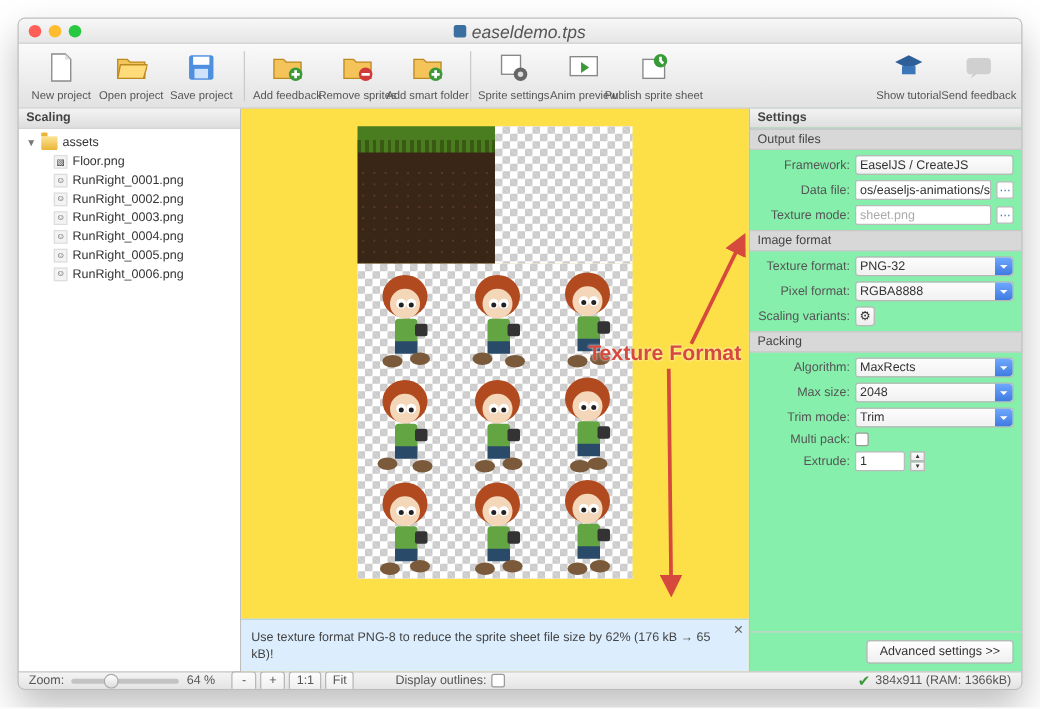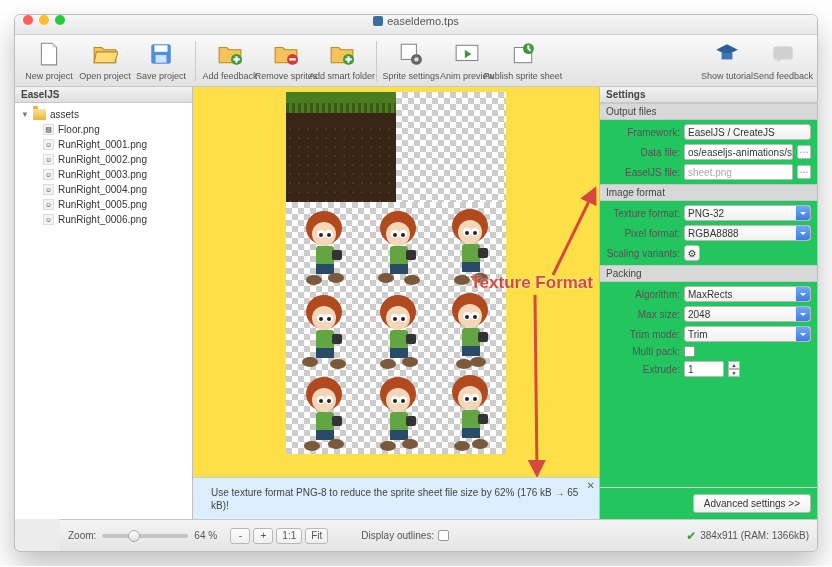--- a/index.html
+++ b/index.html
@@ -1,19 +1,19 @@
 <!DOCTYPE html>
 <html><head>
 <meta charset="utf-8">
 <style>
   * { box-sizing: border-box; margin: 0; padding: 0; font-family: -apple-system, "Helvetica Neue", Arial, sans-serif; }
   body { background: #fff; }
   .shadow-wrap { padding: 14px; }
   .window { width: 804px; height: 538px; border: 1px solid #bdbdbd; border-radius: 6px; box-shadow: 0 14px 30px rgba(0,0,0,0.25); background: #ececec; display: flex; flex-direction: column; overflow: hidden; }
-  .titlebar { height: 20px; background: linear-gradient(#f7f7f7,#e6e6e6); border-bottom: 1px solid #d0d0d0; display: flex; position: relative; font-size: 11px; }
+  .titlebar { height: 20px; background: linear-gradient(#f7f7f7,#e6e6e6); border-bottom: 1px solid #d0d0d0; display: flex; align-items: center; position: relative; font-size: 14px; font-style: italic; }
   .traffic { display: flex; gap: 6px; margin-left: 8px; }
   .tdot { width: 10px; height: 10px; border-radius: 50%; }
   .tred { background:#ff5f57;} .tyellow{background:#febc2e;} .tgreen{background:#28c840;}
   .titlebar .title { position:absolute; left:0; right:0; text-align:center; color:#555; display:flex; justify-content:center; align-items:center; gap:4px;}
   .title-icon { width:10px;height:10px;background:#3b6fa0;border-radius:2px;}
 
   .toolbar { height: 52px; background: linear-gradient(#fafafa,#e2e2e2); border-bottom:1px solid #c7c7c7; display:flex; align-items:flex-start; padding: 4px 6px; font-size:9px; color:#555;}
   .tgroup { display:flex; }
   .tbtn { display:flex; flex-direction:column; align-items:center; width: 56px; gap:5px; padding-top:2px;}
   .tbtn .ic { width:26px; height:26px; display:flex; align-items:center; justify-content:center; }
@@ -41,44 +41,44 @@
   .checker { position:absolute; background-image: linear-gradient(45deg,#ccc 25%,transparent 25%,transparent 75%,#ccc 75%),linear-gradient(45deg,#ccc 25%,#fff 25%,#fff 75%,#ccc 75%); background-size:12px 12px; background-position:0 0,6px 6px;}
   .ck1 { top:0; left:110px; width:110px; height:110px; }
   .ck2 { top:110px; left:0; width:220px; height:252px; }
   .runner { position:absolute; width:72px; height:84px; }
   .runner svg { width:100%; height:100%; }
 
   .annot { position:absolute; color:#d64a3e; font-weight:bold; font-size:17px; pointer-events:none; text-shadow:0 0 2px #fff;}
   .arrow { position:absolute; pointer-events:none; }
 
   .tipbar { height:42px; background:#dceefd; border-top:1px solid #b8d5e8; display:flex; align-items:center; font-size:10px; color:#444; padding:0 8px; position:relative;}
-  .tipbar .msg { flex:1; padding-right:6px; line-height:1.3;margin-left:10px;}
+  .tipbar .msg { flex:1; padding-right:6px; line-height:1.3;}
   .macbtn { background:linear-gradient(#fff,#f0f0f0); border:1px solid #b8b8b8; border-radius:3px; font-size:10px; padding:3px 10px; color:#333;}
   .closex { position:absolute; top:2px; right:4px; font-size:10px; color:#666;}
 
-  .right { width: 218px; border-left:1px solid #bfbfbf; background:#22c55e; display:flex; flex-direction:column; font-size:10px; color:#333;}
+  .right { width: 218px; border-left:1px solid #bfbfbf; background:#86efac; display:flex; flex-direction:column; font-size:10px; color:#333;}
   .right .panelhead { background: linear-gradient(#f3f3f3,#dedede);}
   .subhead { background:#d8d8d8; border-top:1px solid #c7c7c7; border-bottom:1px solid #c7c7c7; padding:2px 6px; font-size:10px; color:#444;}
   .rows { padding:4px 6px; display:flex; flex-direction:column; gap:4px;}
   .row { display:flex; align-items:center; gap:4px; }
   .row .rlabel { width:74px; text-align:right; color:#555; font-size:10px;}
   .field { flex:1; height:16px; background:#fff; border:1px solid #bababa; border-radius:2px; font-size:10px; padding:0 3px; display:flex; align-items:center; color:#333; overflow:hidden; white-space:nowrap;}
   .field.disabled { color:#aaa; }
   .combo { flex:1; height:16px; background:linear-gradient(#fdfdfd,#f1f1f1); border:1px solid #b8b8b8; border-radius:3px; display:flex; align-items:center; font-size:10px; padding:0 3px; position:relative;text-align:right;}
   .combo .cap { position:absolute; right:0; top:0; bottom:0; width:14px; background:linear-gradient(#6fa8ff,#3f7be0); border-radius:0 3px 3px 0; display:flex;align-items:center;justify-content:center;}
   .combo .cap::after { content:""; border-left:3px solid transparent;border-right:3px solid transparent;border-top:3px solid #fff;}
   .smallic { width:14px;height:14px; border:1px solid #bababa; border-radius:2px; background:#fff; display:flex;align-items:center;justify-content:center; font-size:9px; color:#3b6fa0;}
   .gear { width:16px;height:16px; border:1px solid #b8b8b8; border-radius:3px; background:linear-gradient(#fdfdfd,#eee); display:flex;align-items:center;justify-content:center; font-size:10px;}
   .numfield { width:40px; height:16px; background:#fff; border:1px solid #bababa; border-radius:2px; font-size:10px; padding:0 3px; display:flex;align-items:center;}
   .stepper { width:12px; height:16px; display:flex; flex-direction:column;}
   .stepper div{ flex:1; border:1px solid #b8b8b8; background:linear-gradient(#fdfdfd,#eee); font-size:5px; display:flex;align-items:center;justify-content:center;}
   .chk { width:11px;height:11px;border:1px solid #9a9a9a;border-radius:2px;background:#fff;}
   .advrow { margin-top:auto; padding:6px; border-top:1px solid #cfcfcf; display:flex; justify-content:flex-end;}
 
-  .status { height:32px; border-top:1px solid #c7c7c7; background:linear-gradient(#f4f4f4,#e4e4e4); display:flex; align-items:center; font-size:10px; color:#555; padding:0 8px;margin-left:45px;}
+  .status { height:14px; border-top:1px solid #c7c7c7; background:linear-gradient(#f4f4f4,#e4e4e4); display:flex; align-items:center; font-size:10px; color:#555; padding:0 8px;}
   .status .zlabel { margin-right:6px;}
   .slider { width:86px; height:4px; background:#c3c3c3; border-radius:2px; position:relative; margin-right:6px;}
   .slider .knob{ position:absolute; top:-4px; width:12px;height:12px;border-radius:50%;background:linear-gradient(#fff,#ddd);border:1px solid #aaa;}
   .minibtn { height:16px; min-width:20px; padding:0 5px; background:linear-gradient(#fdfdfd,#eee); border:1px solid #b8b8b8; border-radius:3px; font-size:10px; display:flex;align-items:center;justify-content:center; margin-right:3px;}
   .status .right-status { margin-left:auto; display:flex; align-items:center; gap:4px;}
   .checkmark { color:#3a9a3a; font-size:12px;}
 </style>
 </head>
 <body>
 
@@ -211,21 +211,21 @@
                 <path fill="#d0d0d0" d="M8 16l-2 4 6-4z"></path>
               </svg>
             </div>
         <div class="lbl">Send feedback</div>
       </div>
     </div>
   </div>
 
   <div class="body">
     <div class="left">
-      <div class="panelhead">EaselJS</div>
+      <div class="panelhead">Scaling</div>
       <div class="tree">
         <div class="treeitem">
           <span class="disc">▼</span>
           <span class="fold"></span>
           <span>assets</span>
         </div>
         <div class="treeitem sub">
               <span class="sthumb">▧</span>
               <span>Floor.png</span>
             </div>
@@ -418,21 +418,21 @@
               </div>
         </div>
         <div class="row">
           <div class="rlabel">Data file:</div>
           <div class="field">
                 <span>os/easeljs-animations/sheet.json</span>
               </div>
           <div class="smallic">⋯</div>
         </div>
         <div class="row">
-          <div class="rlabel">EaselJS file:</div>
+          <div class="rlabel">Texture mode:</div>
           <div class="field disabled">
                 <span>sheet.png</span>
               </div>
           <div class="smallic">⋯</div>
         </div>
       </div>
 
       <div class="subhead">Image format</div>
       <div class="rows">
         <div class="row">

